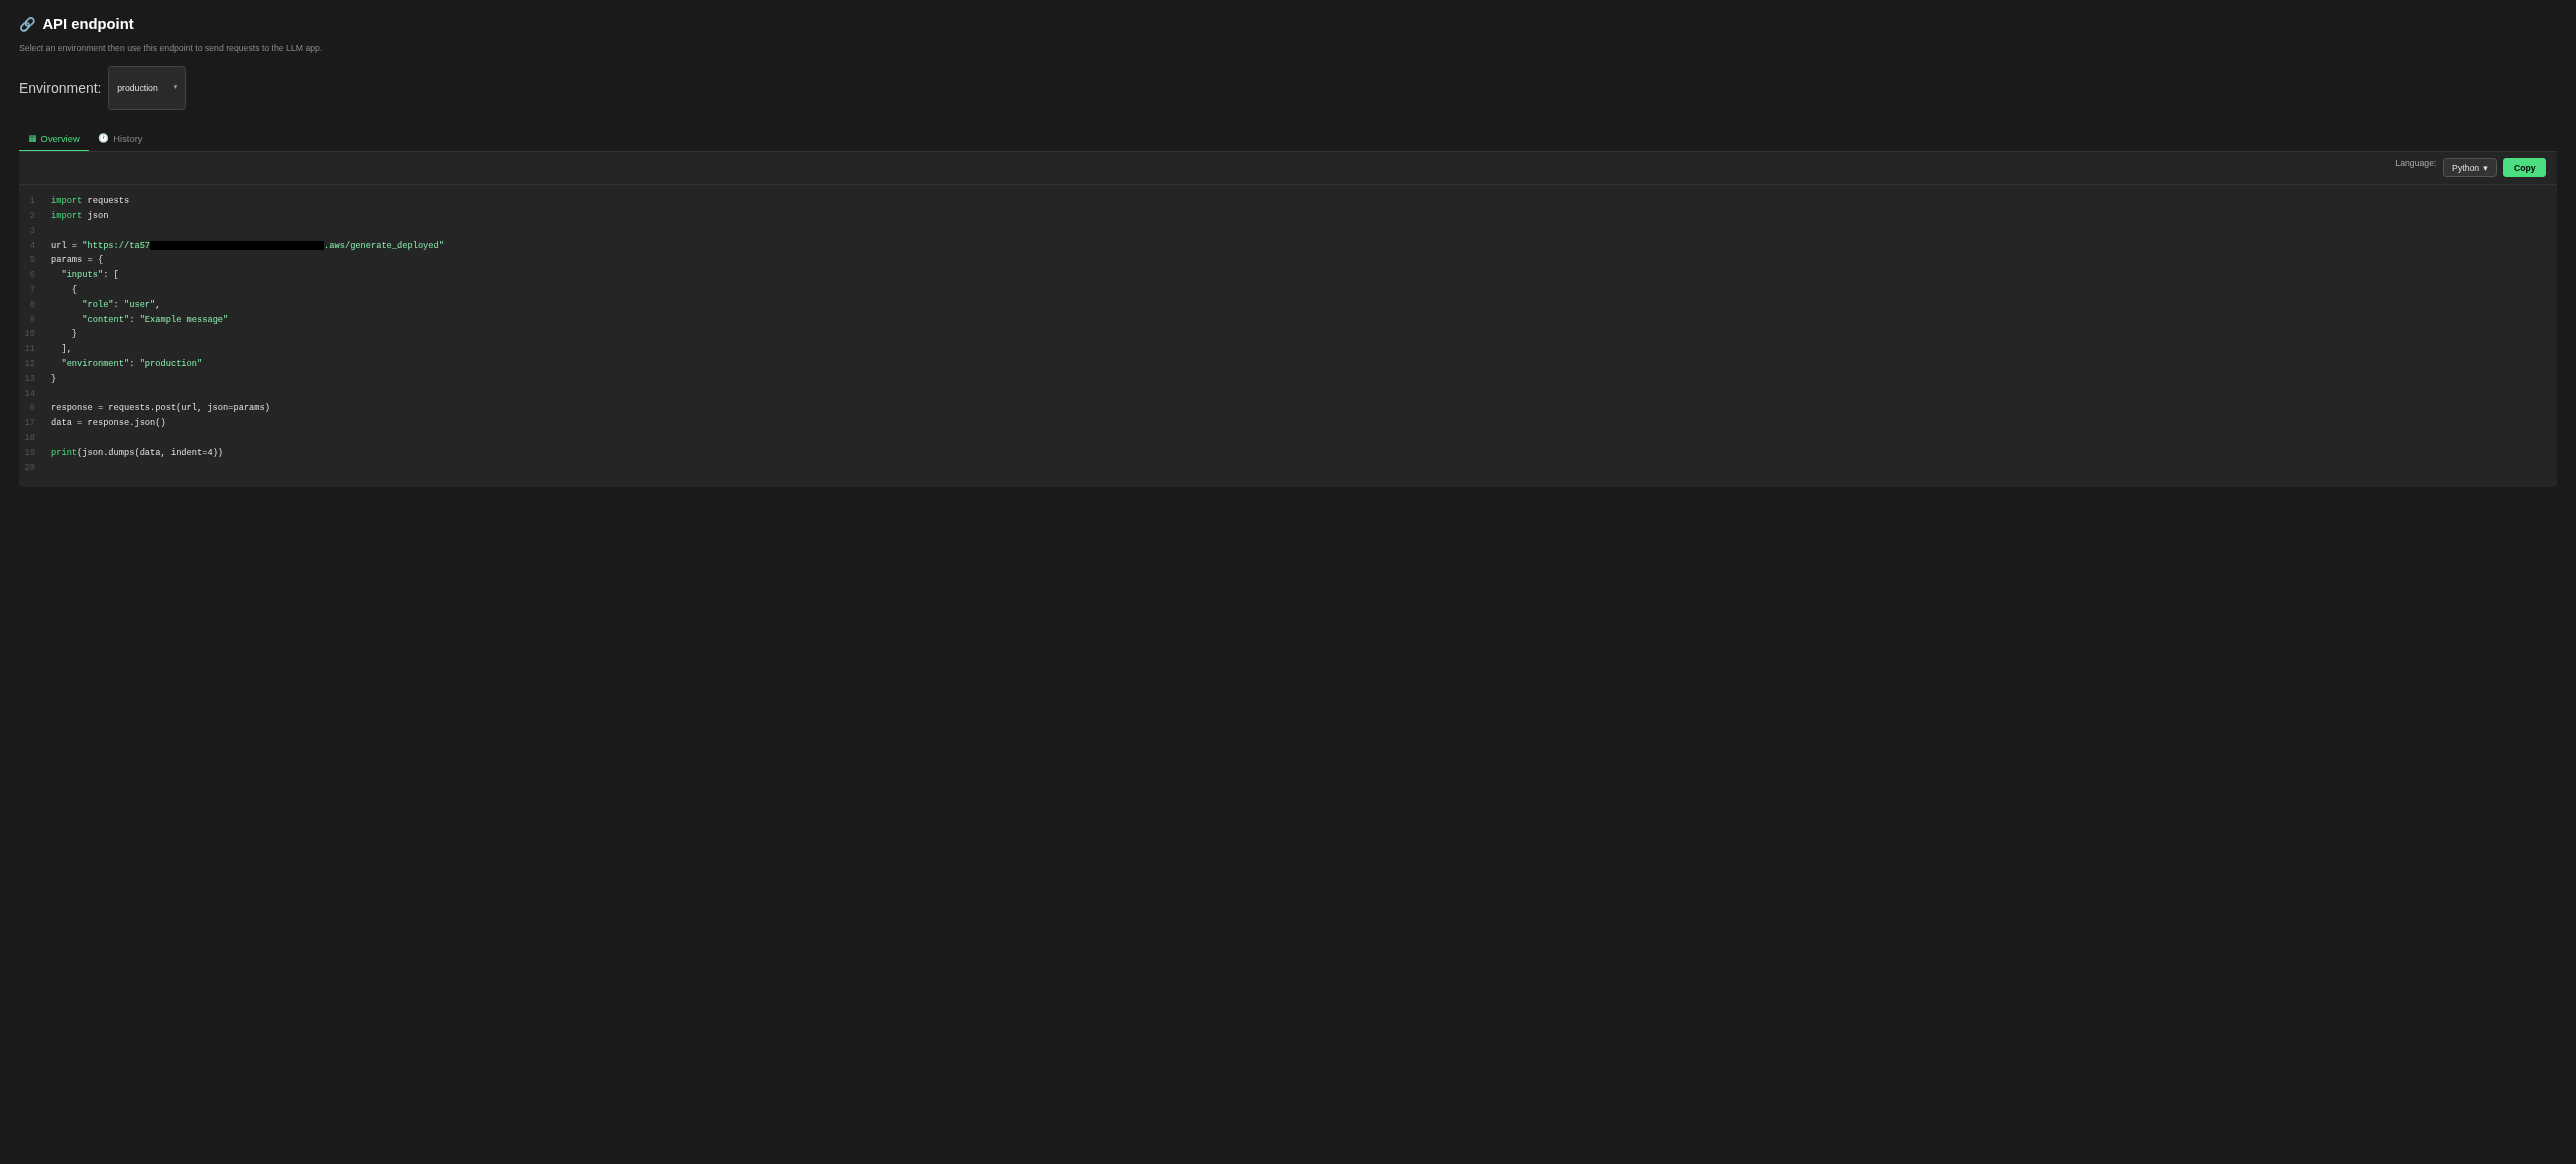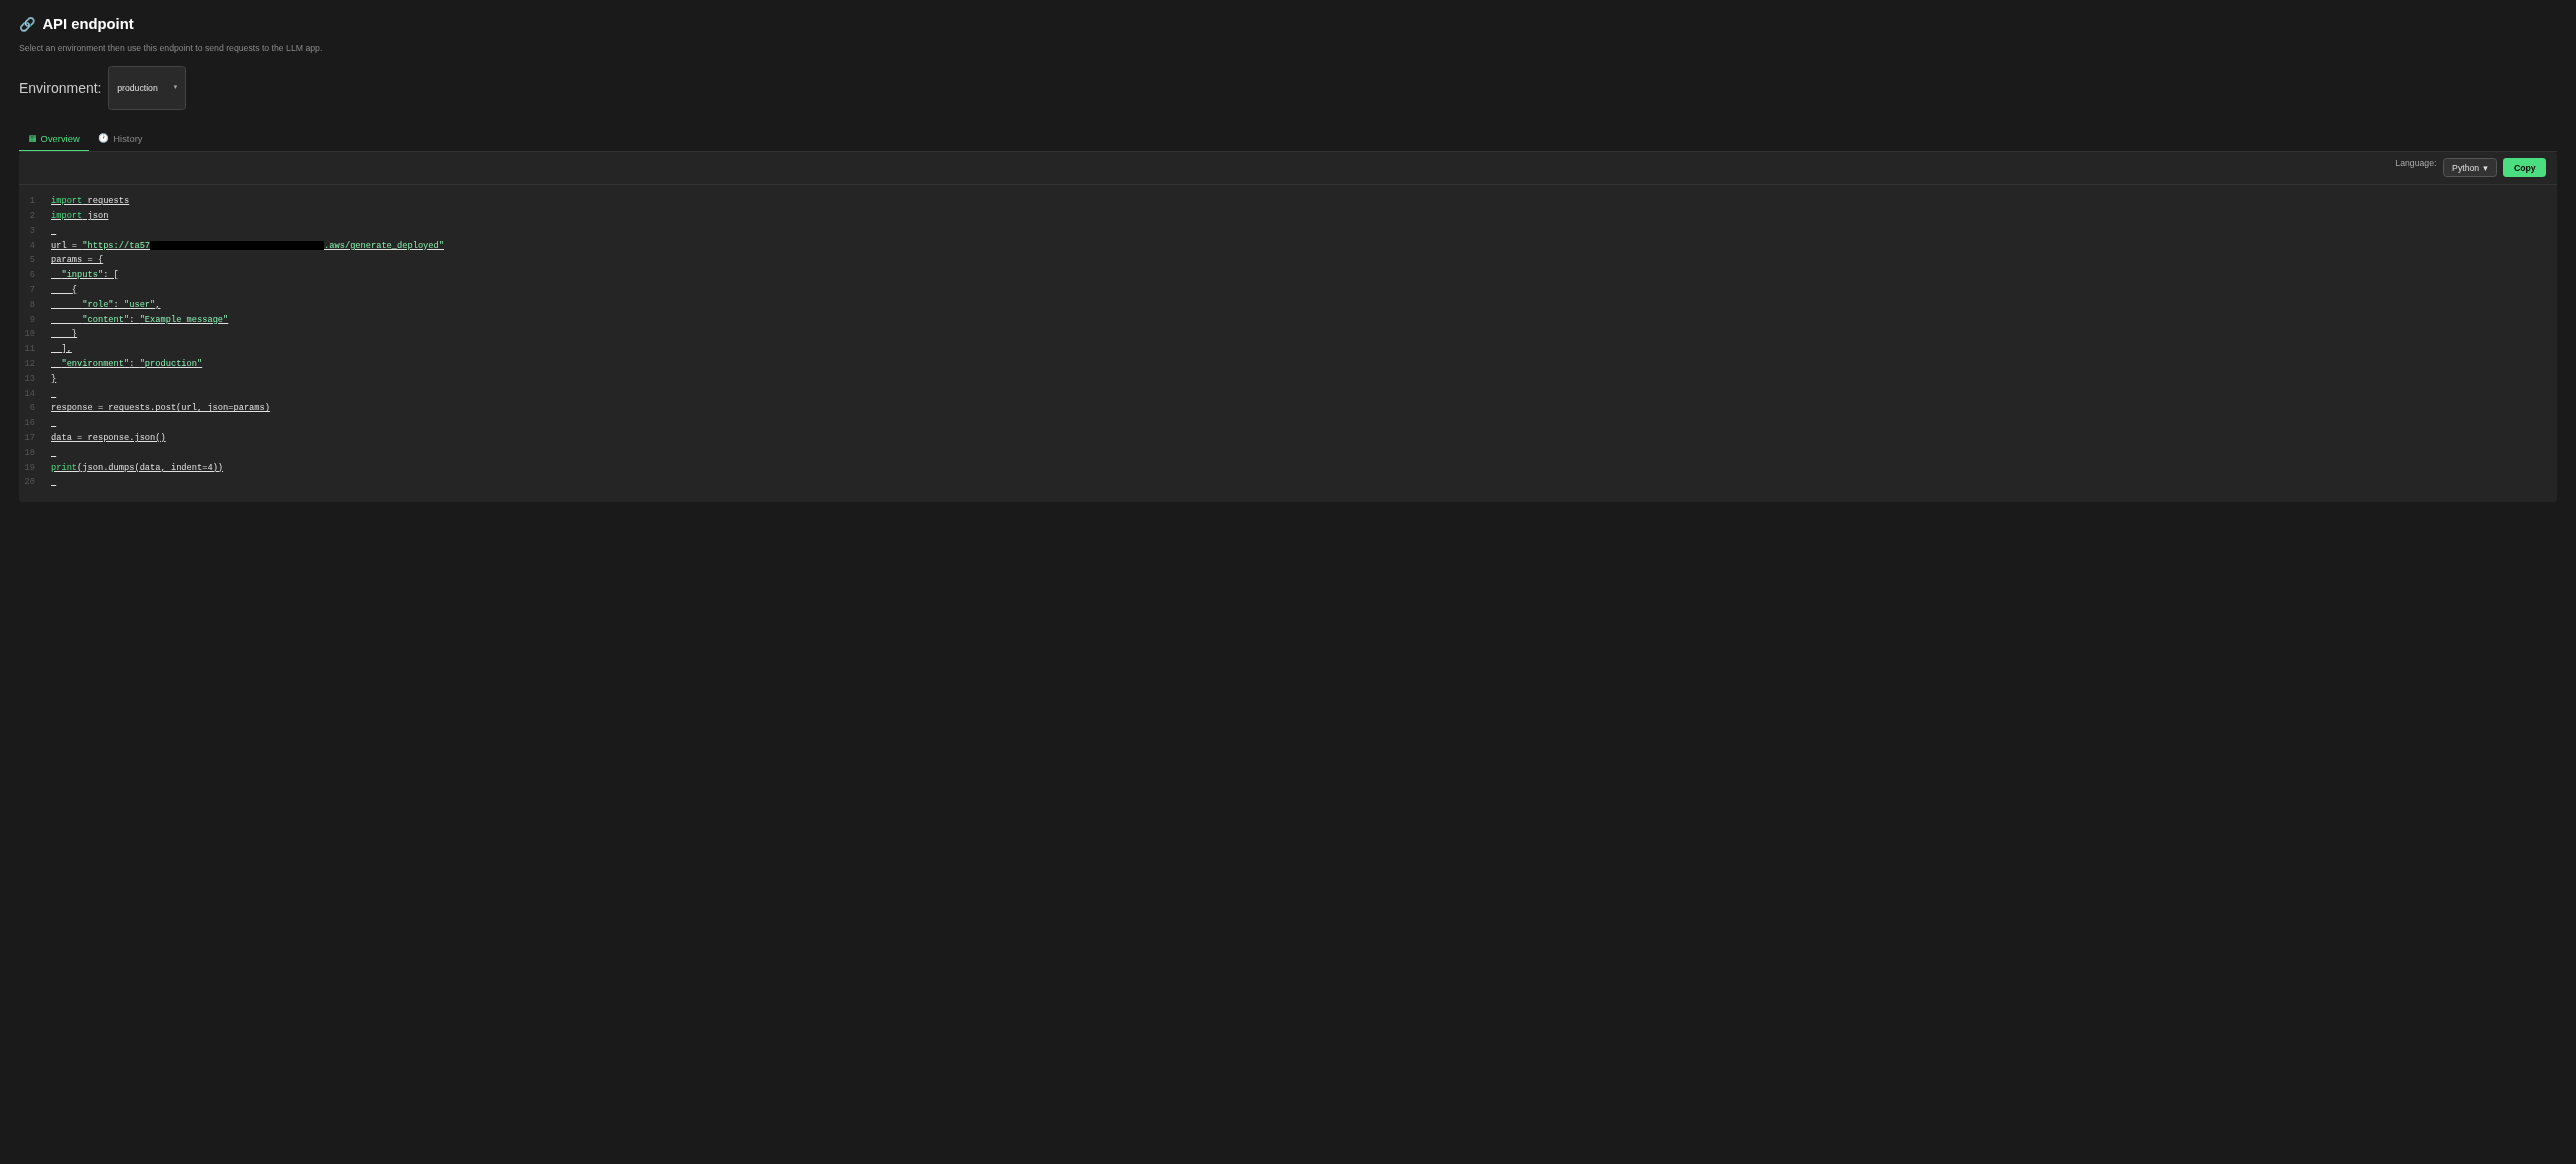--- a/index.html
+++ b/index.html
@@ -177,21 +177,20 @@
       font-family: 'Courier New', Courier, monospace;
       user-select: none;
       flex-shrink: 0;
     }
 
     .line-code {
       font-size: 8.7px;
       font-family: 'Courier New', Courier, monospace;
       white-space: pre;
       color: #e0e0e0;
-      text-decoration: underline;
     }
 
     .kw { color: #4ade80; }
     .str { color: #86efac; }
     .redacted {
       display: inline-block;
       background: #000;
       color: transparent;
       border-radius: 1.3px;
       vertical-align: middle;
@@ -310,24 +309,20 @@
     <div class="code-line">
       <span class="line-num">14</span>
       <span class="line-code"> </span>
     </div>
 
     <div class="code-line">
       <span class="line-num">6</span>
       <span class="line-code">response = requests.post(url, json=params)</span>
     </div>
 
-    <div class="code-line">
-      <span class="line-num">16</span>
-      <span class="line-code"> </span>
-    </div>
 
     <div class="code-line">
       <span class="line-num">17</span>
       <span class="line-code">data = response.json()</span>
     </div>
 
     <div class="code-line">
       <span class="line-num">18</span>
       <span class="line-code"> </span>
     </div>

